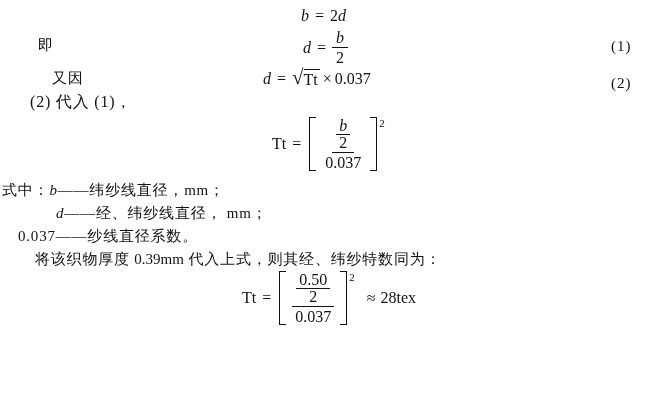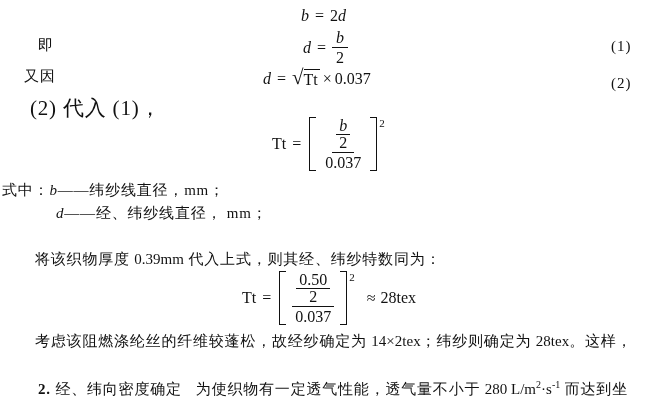--- a/index.html
+++ b/index.html
@@ -72,34 +72,34 @@
   <div class="formula" style="left:303px;top:29px;">
     <span class="mi">d</span>
     <span class="rel">=</span>
     <span class="frac">
       <span class="num mi">b</span>
       <span class="den">2</span>
     </span>
   </div>
   <div class="eqnum" style="left:611px;top:38px;">(1)</div>
 
-  <div class="cn" style="left:24px;top:68px;font-family:Liberation Mono, monospace;">又因</div>
+  <div class="cn" style="left:52px;top:68px;">又因</div>
   <div class="formula" style="left:263px;top:69px;">
     <span class="mi">d</span>
     <span class="rel">=</span>
     <span class="sqrt">
       <span class="sqrt-sym">√</span>
         <span class="radicand">Tt</span>
     </span>
     <span class="times">×</span>
     <span>0.037</span>
   </div>
   <div class="eqnum" style="left:611px;top:75px;">(2)</div>
 
-  <div class="cn" style="left:30px;top:92px;font-size:21px;margin-top:6px;">(2) 代入 (1)，</div>
+  <div class="cn" style="left:30px;top:92px;font-size:16px;">(2) 代入 (1)，</div>
 
   <div class="formula" style="left:272px;top:117px;">
     <span>Tt</span>
     <span class="rel">=</span>
     <span class="brk brk-l"></span>
     <span class="frac">
       <span class="num">
         <span class="frac">
           <span class="num mi">b</span>
           <span class="den">2</span>
@@ -109,20 +109,23 @@
     </span>
     <span class="brk brk-r"></span>
     <span class="pow">2</span>
   </div>
 
   <div class="cn" style="left:2px;top:180px;">
     <span>式中：</span><span class="mi">b</span><span>——</span><span>纬纱线直径，mm；</span>
   </div>
   <div class="cn" style="left:56px;top:203px;">
     <span class="mi">d</span><span>——</span><span>经、纬纱线直径， mm；</span>
+  </div>
+  <div class="cn" style="left:18px;top:226px;">
+    <span>0.037</span><span>——</span><span>纱线直径系数。</span>
   </div>
 
   <div class="cn" style="left:35px;top:249px;">
     <span>将该织物厚度 </span><span style="letter-spacing:0;">0.39mm</span><span> 代入上式，则其经、纬纱特数同为：</span>
   </div>
 
   <div class="formula" style="left:242px;top:271px;">
     <span>Tt</span>
     <span class="rel">=</span>
     <span class="brk brk-l"></span>
@@ -134,23 +137,16 @@
         </span>
       </span>
       <span class="den">0.037</span>
     </span>
     <span class="brk brk-r"></span>
     <span class="pow">2</span>
     <span class="approx">≈</span>
     <span>28tex</span>
   </div>
 
-  <div class="cn" style="left:35px;top:331px;">
-    <span>考虑该阻燃涤纶丝的纤维较蓬松，故经纱确定为 </span><span style="letter-spacing:0;">14×2tex</span><span>；纬纱则确定为 </span><span style="letter-spacing:0;">28tex</span><span>。这样，</span>
-  </div>
 
 
-  <div class="cn" style="left:38px;top:375px;">
-    <span class="bold">2.</span>
-    <span>经、纬向密度确定</span><span class="gap"></span><span>为使织物有一定透气性能，透气量不小于 </span><span style="letter-spacing:0;">280 L/m</span><span class="sup">2</span><span style="letter-spacing:0;">·s</span><span class="sup">-1</span><span> 而达到坐</span>
-  </div>
 
 </div>
 
 </body></html>

